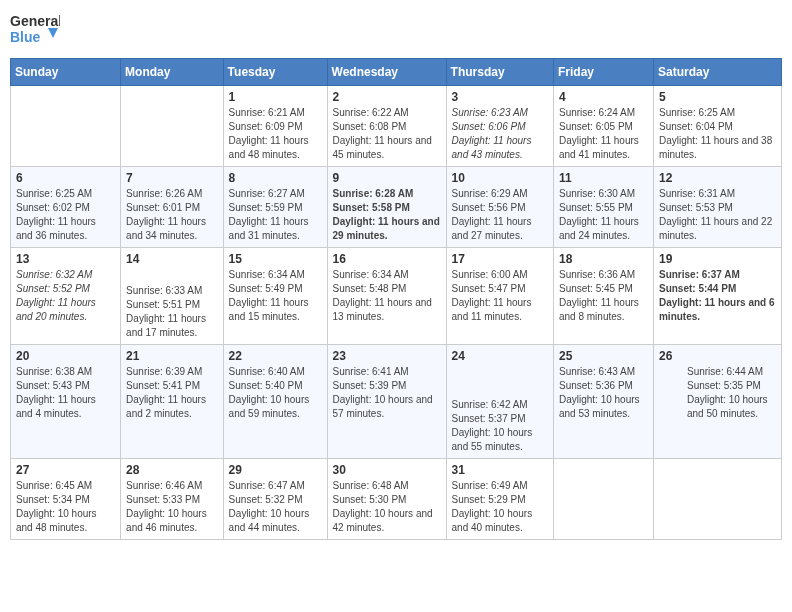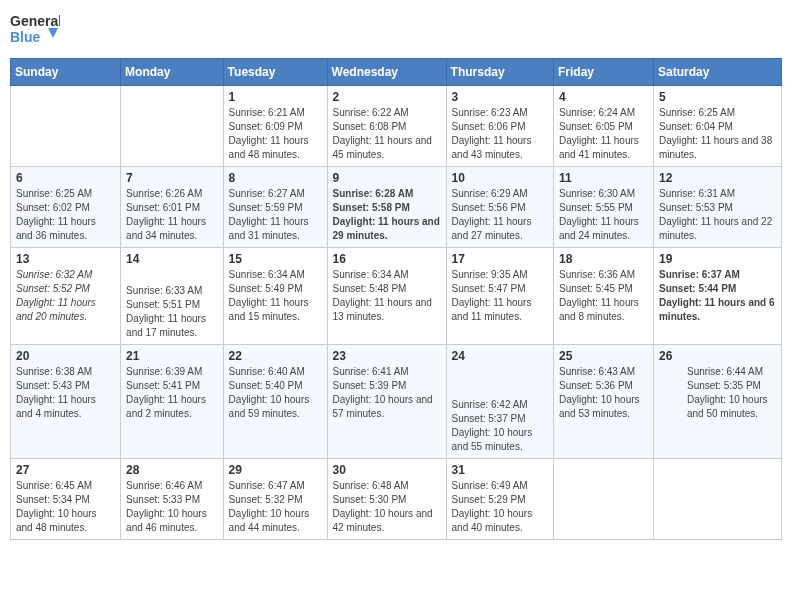--- a/index.html
+++ b/index.html
@@ -118,21 +118,21 @@
 Daylight: 11 hours and 48 minutes.</div>
         </td>
         <td>
           <div class="day-num">2</div>
           <div class="day-info" style="white-space: pre-line;">Sunrise: 6:22 AM
 Sunset: 6:08 PM
 Daylight: 11 hours and 45 minutes.</div>
         </td>
         <td>
           <div class="day-num">3</div>
-          <div class="day-info" style="white-space: pre-line;">Sunrise: 6:23 AM
+          <div class="day-info" style="white-space: pre-line; font-style: italic;">Sunrise: 6:23 AM
 Sunset: 6:06 PM
 Daylight: 11 hours and 43 minutes.</div>
         </td>
         <td>
           <div class="day-num">4</div>
           <div class="day-info" style="white-space: pre-line;">Sunrise: 6:24 AM
 Sunset: 6:05 PM
 Daylight: 11 hours and 41 minutes.</div>
         </td>
         <td>
@@ -206,21 +206,21 @@
 Daylight: 11 hours and 15 minutes.</div>
         </td>
         <td>
           <div class="day-num">16</div>
           <div class="day-info" style="white-space: pre-line;">Sunrise: 6:34 AM
 Sunset: 5:48 PM
 Daylight: 11 hours and 13 minutes.</div>
         </td>
         <td>
           <div class="day-num">17</div>
-          <div class="day-info" style="white-space: pre-line;">Sunrise: 9:35 AM
+          <div class="day-info" style="white-space: pre-line;">Sunrise: 6:00 AM
 Sunset: 5:47 PM
 Daylight: 11 hours and 11 minutes.</div>
         </td>
         <td>
           <div class="day-num">18</div>
           <div class="day-info" style="white-space: pre-line;">Sunrise: 6:36 AM
 Sunset: 5:45 PM
 Daylight: 11 hours and 8 minutes.</div>
         </td>
         <td>

